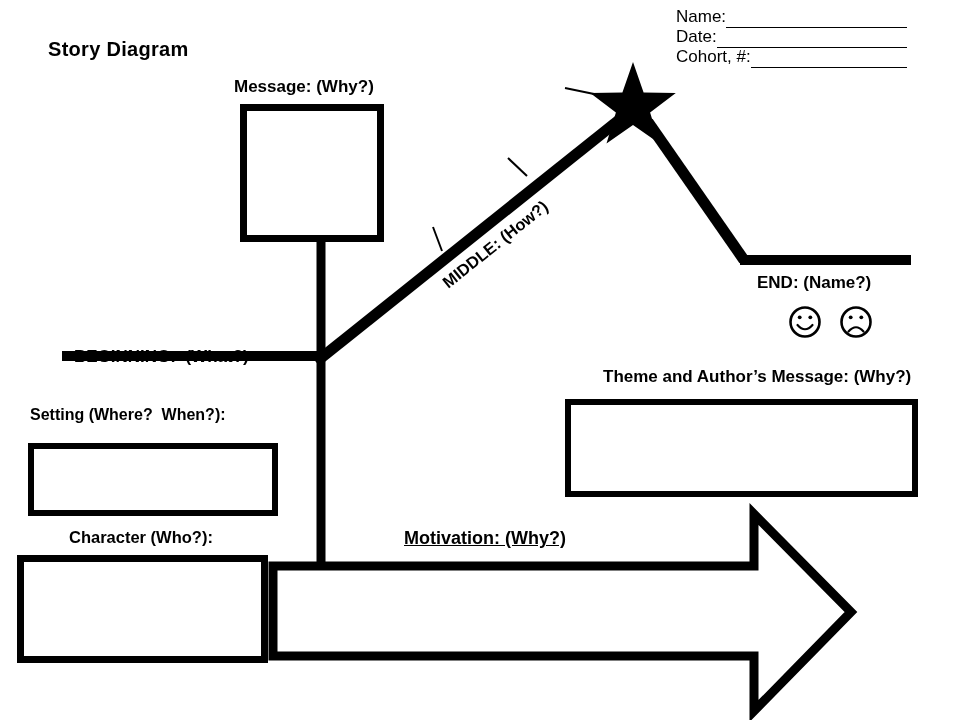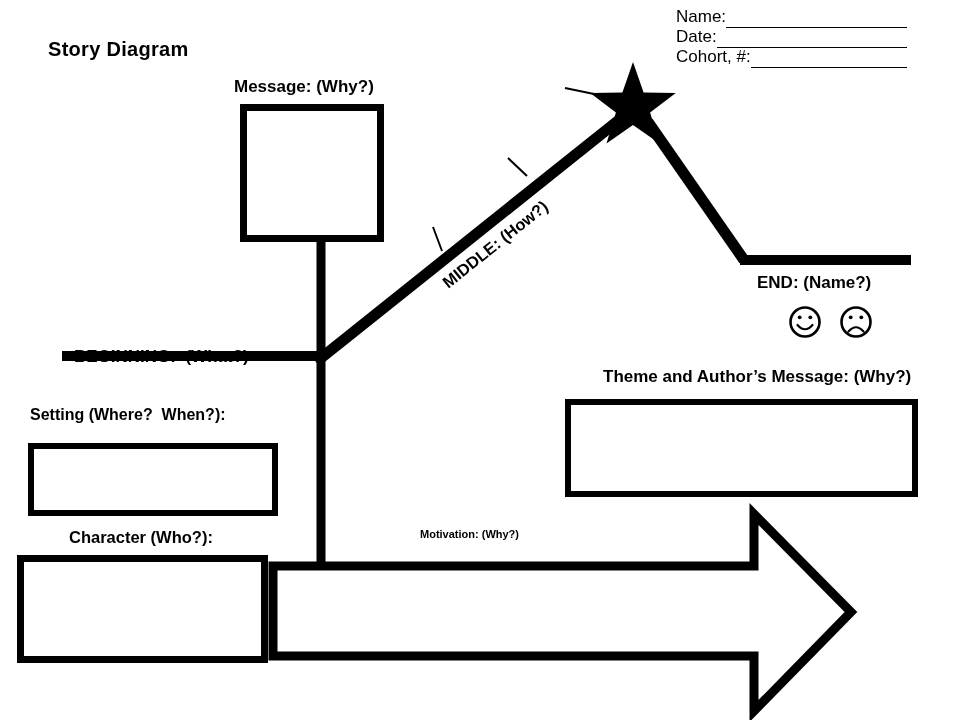--- a/index.html
+++ b/index.html
@@ -84,21 +84,21 @@
   <div class="label" style="left:757px;top:273px;">END: (Name?)</div>
 
   <div class="label" style="left:74px;top:347px;">BEGINNING:  (What?)</div>
 
   <div class="label" style="left:30px;top:406px;font-size:16px;">Setting (Where?  When?):</div>
 
   <div class="label" style="left:567px;top:367px;margin-left:36px;">Theme and Author’s Message: (Why?)</div>
 
   <div class="label" style="left:38px;top:528px;font-size:16.5px;margin-left:31px;">Character (Who?):</div>
 
-  <div class="label" style="left:420px;top:528px;font-size:11px;">Motivation: (Why?)</div>
+  <div class="label" style="left:404px;top:528px;font-size:18px;text-decoration:underline;">Motivation: (Why?)</div>
 
   <div class="writein" style="left:240px;top:104px;width:144px;height:138px;"></div>
 
   <div class="writein" style="left:28px;top:443px;width:250px;height:73px;border-width:6px;"></div>
 
   <div class="writein" style="left:565px;top:399px;width:353px;height:98px;border-width:6px;"></div>
 
   <div class="writein" style="left:17px;top:555px;width:251px;height:108px;"></div>
 
 </div>

